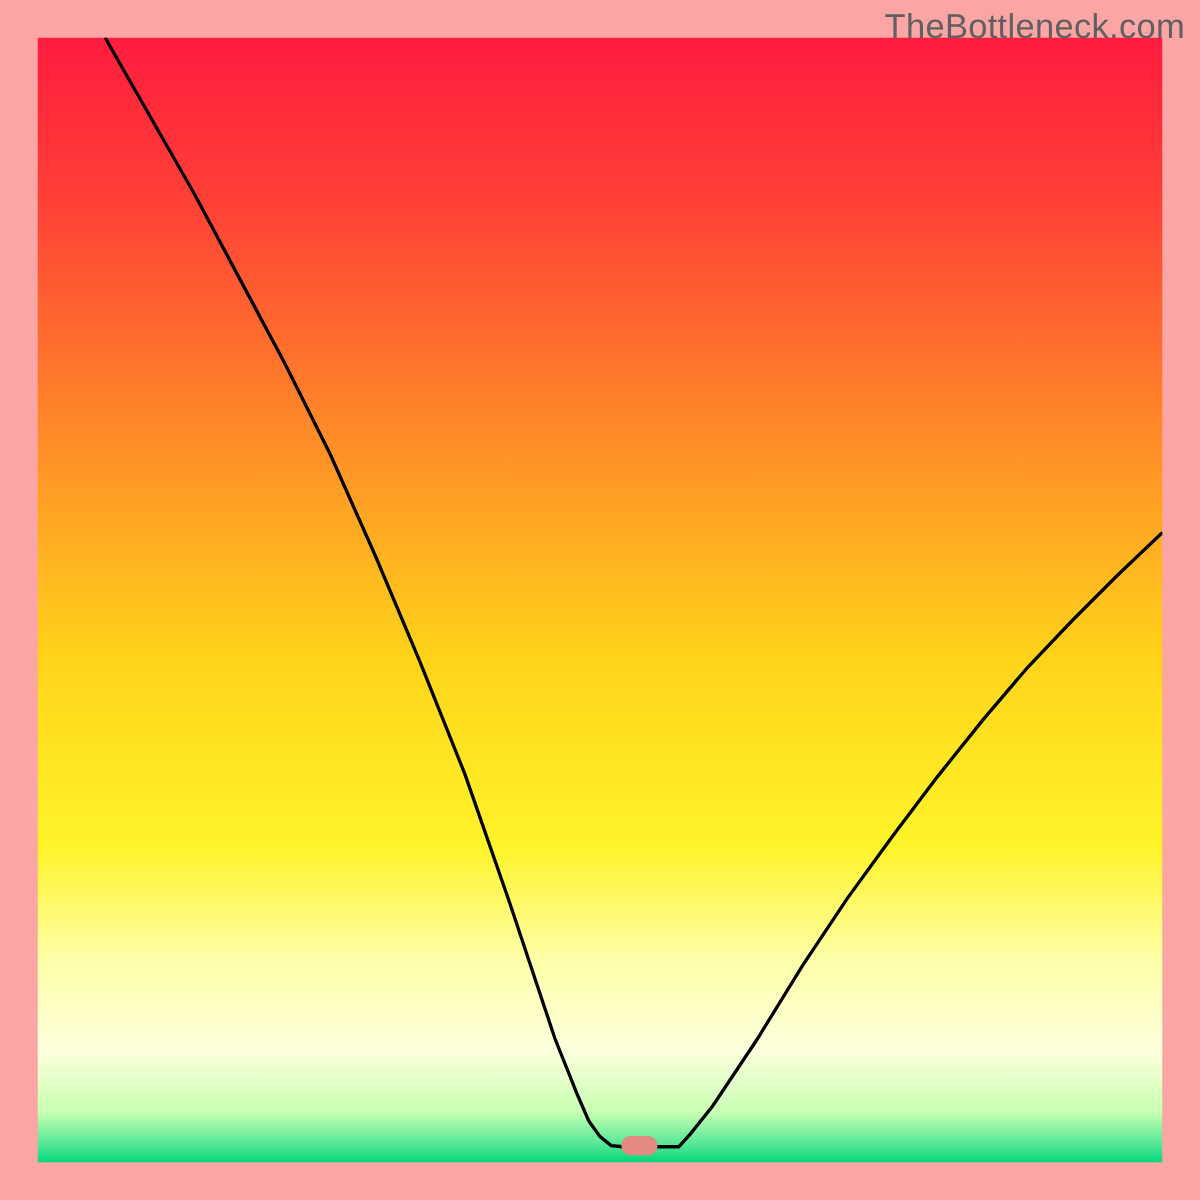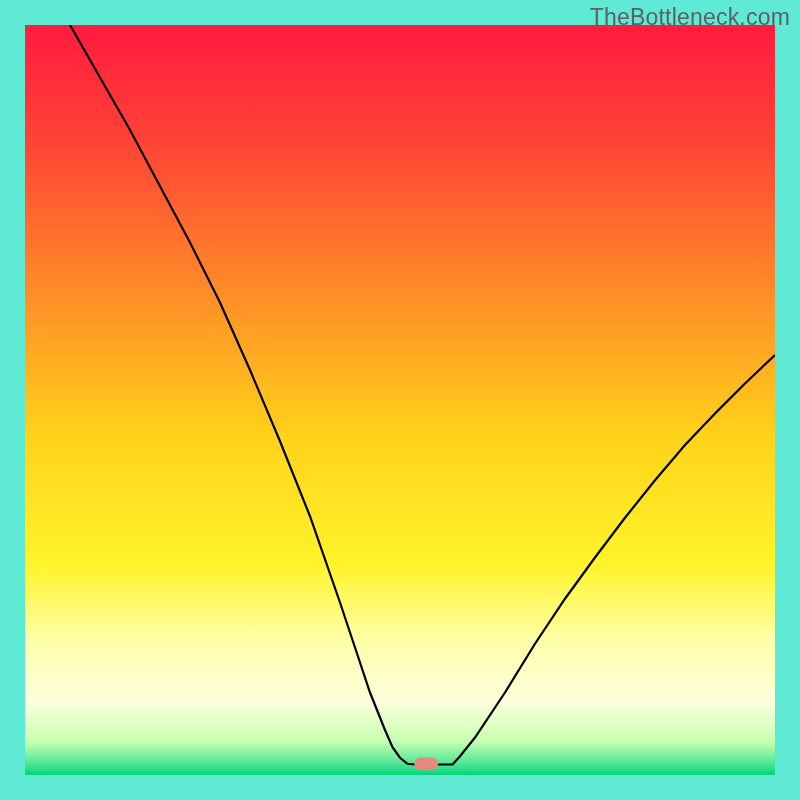--- a/index.html
+++ b/index.html
@@ -8,21 +8,21 @@
     width: 800px;
     height: 800px;
     background: #000;
     overflow: hidden;
     font-family: Arial, Helvetica, sans-serif;
   }
   .stage {
     position: relative;
     width: 800px;
     height: 800px;
-    background: #5eead4;
+    background: #fca5a5;
   }
   .plot {
     position: absolute;
     left: 25px;
     top: 25px;
     width: 750px;
     height: 750px;
   }
   .watermark {
     position: absolute;

